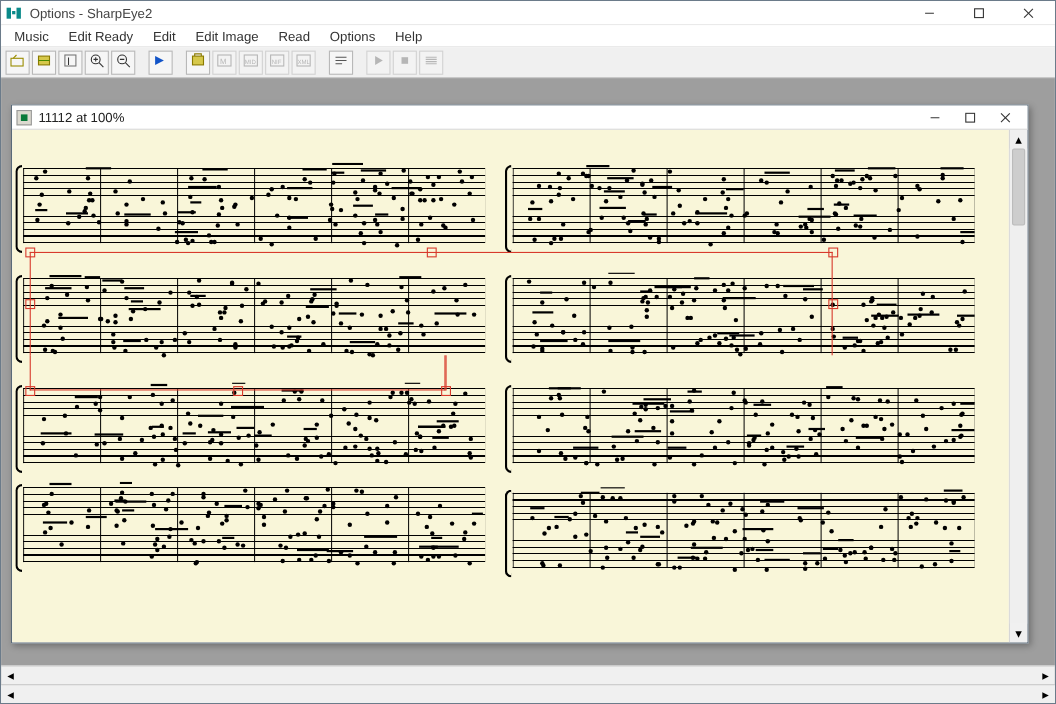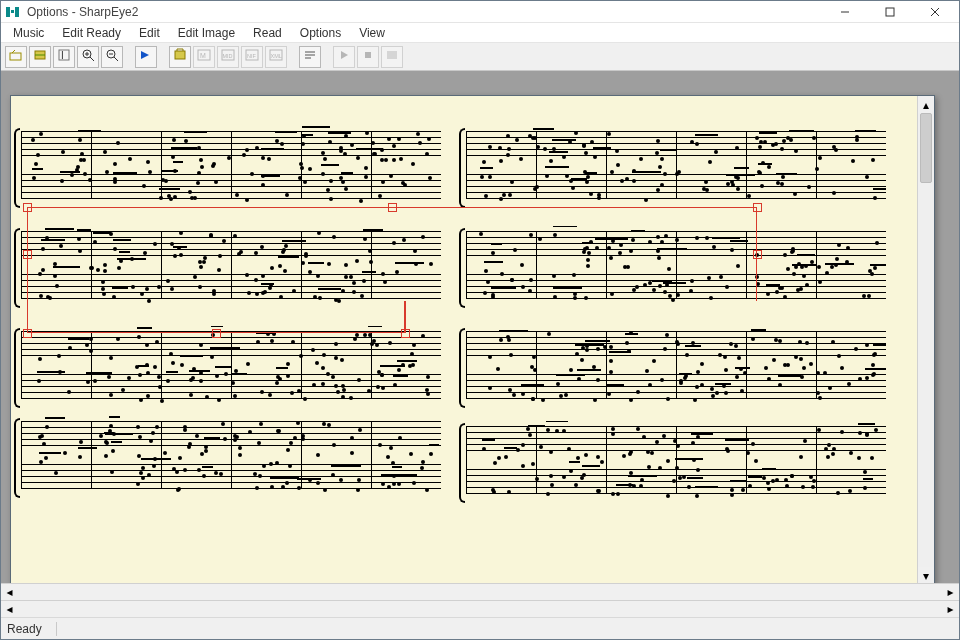--- a/index.html
+++ b/index.html
@@ -177,21 +177,21 @@
       </div>
   </div>
 
   <div class="menubar">
     <div class="menuitem">Music</div>
     <div class="menuitem">Edit Ready</div>
     <div class="menuitem">Edit</div>
     <div class="menuitem">Edit Image</div>
     <div class="menuitem">Read</div>
     <div class="menuitem">Options</div>
-    <div class="menuitem">View</div>
+    <div class="menuitem">Help</div>
   </div>
 
   <div class="toolbar" id="toolbar">
       <div class="tbtn">
         <span><svg width="14" height="14">
             <rect x="1" y="5" width="11" height="7" fill="none" stroke="#9a8c00"></rect>
             <line x1="3" y1="5" x2="6" y2="2" stroke="#9a8c00"></line>
           </svg></span>
       </div>
       <div class="tbtn">
@@ -283,20 +283,41 @@
             <line x1="2" y1="6" x2="12" y2="6" stroke="#888"></line>
             <line x1="2" y1="8" x2="12" y2="8" stroke="#888"></line>
             <line x1="2" y1="10" x2="12" y2="10" stroke="#888"></line>
           </svg></span>
       </div>
     </div>
 
   <div class="workspace">
 
     <div class="childwin">
+      <div class="ctitle">
+        <span class="cicon"></span>
+        <span class="ctitle-text">11112 at 100%</span>
+        <span class="sp"></span>
+        <div class="cwin-btn">
+            <svg width="10" height="10">
+              <line x1="1" y1="5" x2="9" y2="5" stroke="#333"></line>
+            </svg>
+          </div>
+        <div class="cwin-btn">
+            <svg width="10" height="10">
+              <rect x="1" y="1" width="8" height="8" fill="none" stroke="#333"></rect>
+            </svg>
+          </div>
+        <div class="cwin-btn">
+            <svg width="10" height="10">
+              <line x1="1" y1="1" x2="9" y2="9" stroke="#333"></line>
+              <line x1="9" y1="1" x2="1" y2="9" stroke="#333"></line>
+            </svg>
+          </div>
+      </div>
       <div class="docwrap">
         <div class="doc" id="doc">
           <div class="page left" id="pageL">
               <div class="system" style="top: 30px; height: 84px;">
                 <div class="staff"></div>
                 <div class="bars" style="top: 5px; height: 68px;"></div>
                 <div class="brace"></div>
                 <div class="notes">
                   <i style="left: 18.1611px; top: 6.12525px;"></i>
                   <b style="left: 18.1611px; top: -1.87475px; width: 20.8631px;"></b>
@@ -1408,17 +1429,13 @@
       <div class="harrow">▸</div>
     </div>
   </div>
 
   <div class="hscroll-app">
     <div class="harrow">◂</div>
     <div class="htrack"></div>
     <div class="harrow">▸</div>
   </div>
 
-  <div class="statusbar">
-    <span class="cell">Ready</span>
-    <span class="divider"></span>
-  </div>
 </div>
 
 </body></html>

